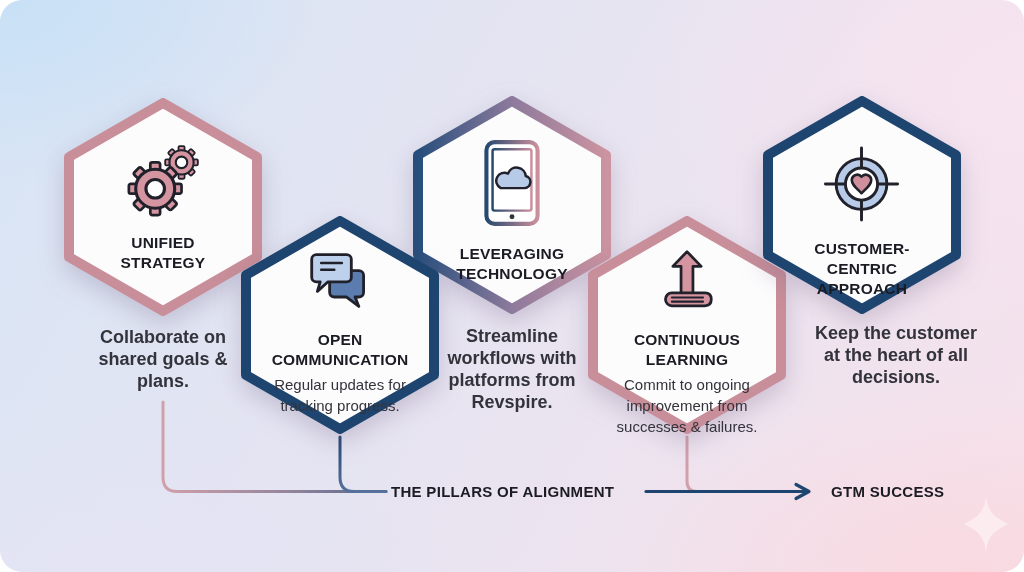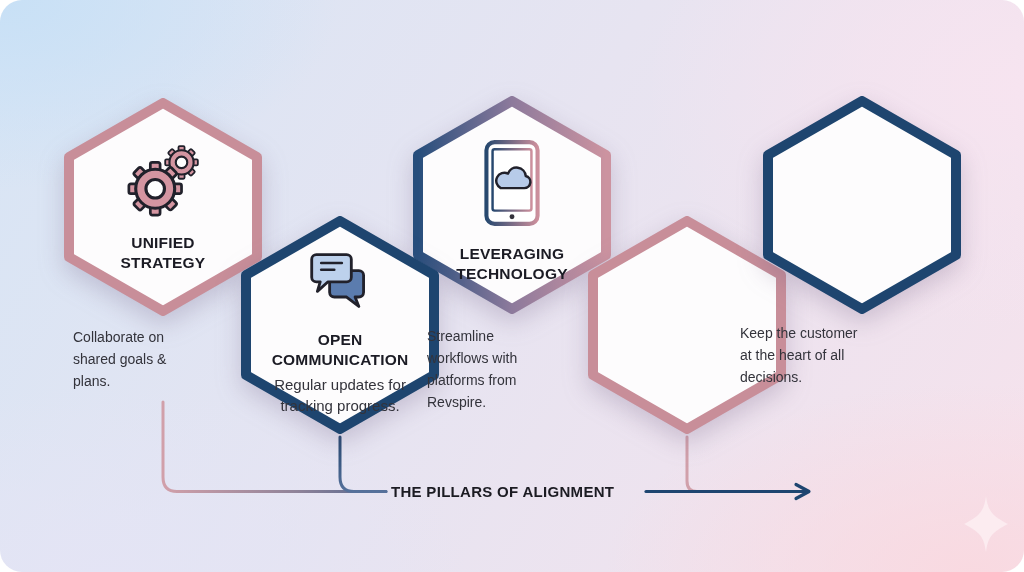--- a/index.html
+++ b/index.html
@@ -14,21 +14,21 @@
   }
   .pillar{position:absolute;width:200px;height:220px;}
   .hex-svg{position:absolute;inset:0;filter:drop-shadow(0 9px 12px rgba(110,95,130,.28));}
   .hex-content{position:absolute;left:18px;right:18px;top:0;bottom:0;display:flex;flex-direction:column;align-items:center;text-align:center;}
   .pad-a{padding-top:42px;}   
   .pad-b{padding-top:33px;}   
   .pad-c{padding-top:43px;}   
   .pad-d{padding-top:50px;}   
   .pillar-title{margin:12px 0 0 0;font-size:15.5px;line-height:20px;font-weight:700;color:#1b1b24;letter-spacing:.2px;white-space:pre-line;}
   .pillar-desc-in{margin:4px 0 0 0;font-size:15px;line-height:21px;color:#33333b;white-space:pre-line;}
-  .desc-out{position:absolute;font-size:14px;line-height:22px;color:#33333b;white-space:pre-line;}
+  .desc-out{position:absolute;font-size:18px;line-height:22px;color:#33333b;text-align:center;white-space:pre-line;font-weight:bold;}
   .footer-label{position:absolute;font-size:15px;font-weight:700;color:#1b1b22;letter-spacing:.3px;white-space:nowrap;}
   .overlay{position:absolute;left:0;top:0;width:1024px;height:572px;pointer-events:none;}
   .sparkle{position:absolute;left:958px;top:496px;width:56px;height:56px;opacity:.85;}
 </style>
 </head>
 <body>
 
 <div class="canvas">
 
   <svg class="overlay" viewBox="0 0 1024 572">
@@ -185,30 +185,65 @@
   </section>
   <div class="desc-out" style="left:427px;top:325px;width:170px;">Streamline
 workflows with
 platforms from
 Revspire.</div>
 
   <section class="pillar" style="left:587px;top:215px;">
     <svg class="hex-svg" viewBox="0 0 200 220">
       <polygon points="100,6 194,60 194,160 100,214 6,160 6,60" fill="#fdfcfd" stroke="#c88e99" stroke-width="10" stroke-linejoin="round"></polygon>
     </svg>
+    <div class="hex-content pad-b">
+      <span>
+        <svg width="80" height="66" viewBox="0 0 85 72">
+          <path d="M36,54 V20 H27 L42.5,4 L58,20 H49 V54 Z" fill="#d495a1" stroke="#21212b" stroke-width="3" stroke-linejoin="round"></path>
+          <path d="M26,49 h36 c5,0 7,2.5 7,7 c0,4.5 -2,7 -7,7 h-36 a7,7 0 0 1 0,-14 Z" fill="#d495a1" stroke="#21212b" stroke-width="3" stroke-linejoin="round"></path>
+          <g stroke="#21212b" stroke-width="2.2" stroke-linecap="round">
+            <line x1="26" y1="54" x2="60" y2="54"></line>
+            <line x1="26" y1="58.5" x2="60" y2="58.5"></line>
+          </g>
+        </svg>
+      </span>
+      <h2 class="pillar-title">CONTINUOUS
+LEARNING</h2>
+      <p class="pillar-desc-in">Commit to ongoing
+improvement from
+successes &amp; failures.</p>
+    </div>
   </section>
 
   <section class="pillar" style="left:762px;top:95px;">
     <svg class="hex-svg" viewBox="0 0 200 220">
       <polygon points="100,6 194,60 194,160 100,214 6,160 6,60" fill="#fdfcfd" stroke="#1e456f" stroke-width="10" stroke-linejoin="round"></polygon>
     </svg>
-  </section>
-  <div class="desc-out" style="left:740px;top:322px;width:180px;">Keep the customer
+    <div class="hex-content pad-d">
+      <span>
+        <svg width="84" height="78" viewBox="0 0 85 80">
+          <circle cx="42" cy="40" r="26" fill="#b7cbe9" stroke="#21212b" stroke-width="3"></circle>
+          <circle cx="42" cy="40" r="16.5" fill="#ffffff" stroke="#21212b" stroke-width="3"></circle>
+          <g stroke="#21212b" stroke-width="3" stroke-linecap="round">
+            <line x1="42" y1="3" x2="42" y2="23"></line>
+            <line x1="42" y1="57" x2="42" y2="77"></line>
+            <line x1="5" y1="40" x2="25" y2="40"></line>
+            <line x1="59" y1="40" x2="79" y2="40"></line>
+          </g>
+          <path d="M42,49.5 C36,43.5 32,40.5 32,35.8 a5.6,5.6 0 0 1 10,-3.2 a5.6,5.6 0 0 1 10,3.2 c0,4.7 -4,7.7 -10,13.7 Z" fill="#cf8f9c" stroke="#21212b" stroke-width="2.6" stroke-linejoin="round"></path>
+        </svg>
+      </span>
+      <h2 class="pillar-title">CUSTOMER-CENTRIC
+APPROACH</h2>
+    </div>
+  </section>
+  <div class="desc-out" style="left:806px;top:322px;width:180px;">Keep the customer
 at the heart of all
 decisions.</div>
 
   <div class="footer-label" style="left:391px;top:483px;">THE PILLARS OF ALIGNMENT</div>
+  <div class="footer-label" style="left:831px;top:483px;">GTM SUCCESS</div>
 
   <svg class="sparkle" viewBox="0 0 54 54">
     <path d="M27,0 C29,15 33,19 48,27 C33,35 29,39 27,54 C25,39 21,35 6,27 C21,19 25,15 27,0 Z" fill="#fdeff3"></path>
   </svg>
 
 </div>
 
 </body></html>

